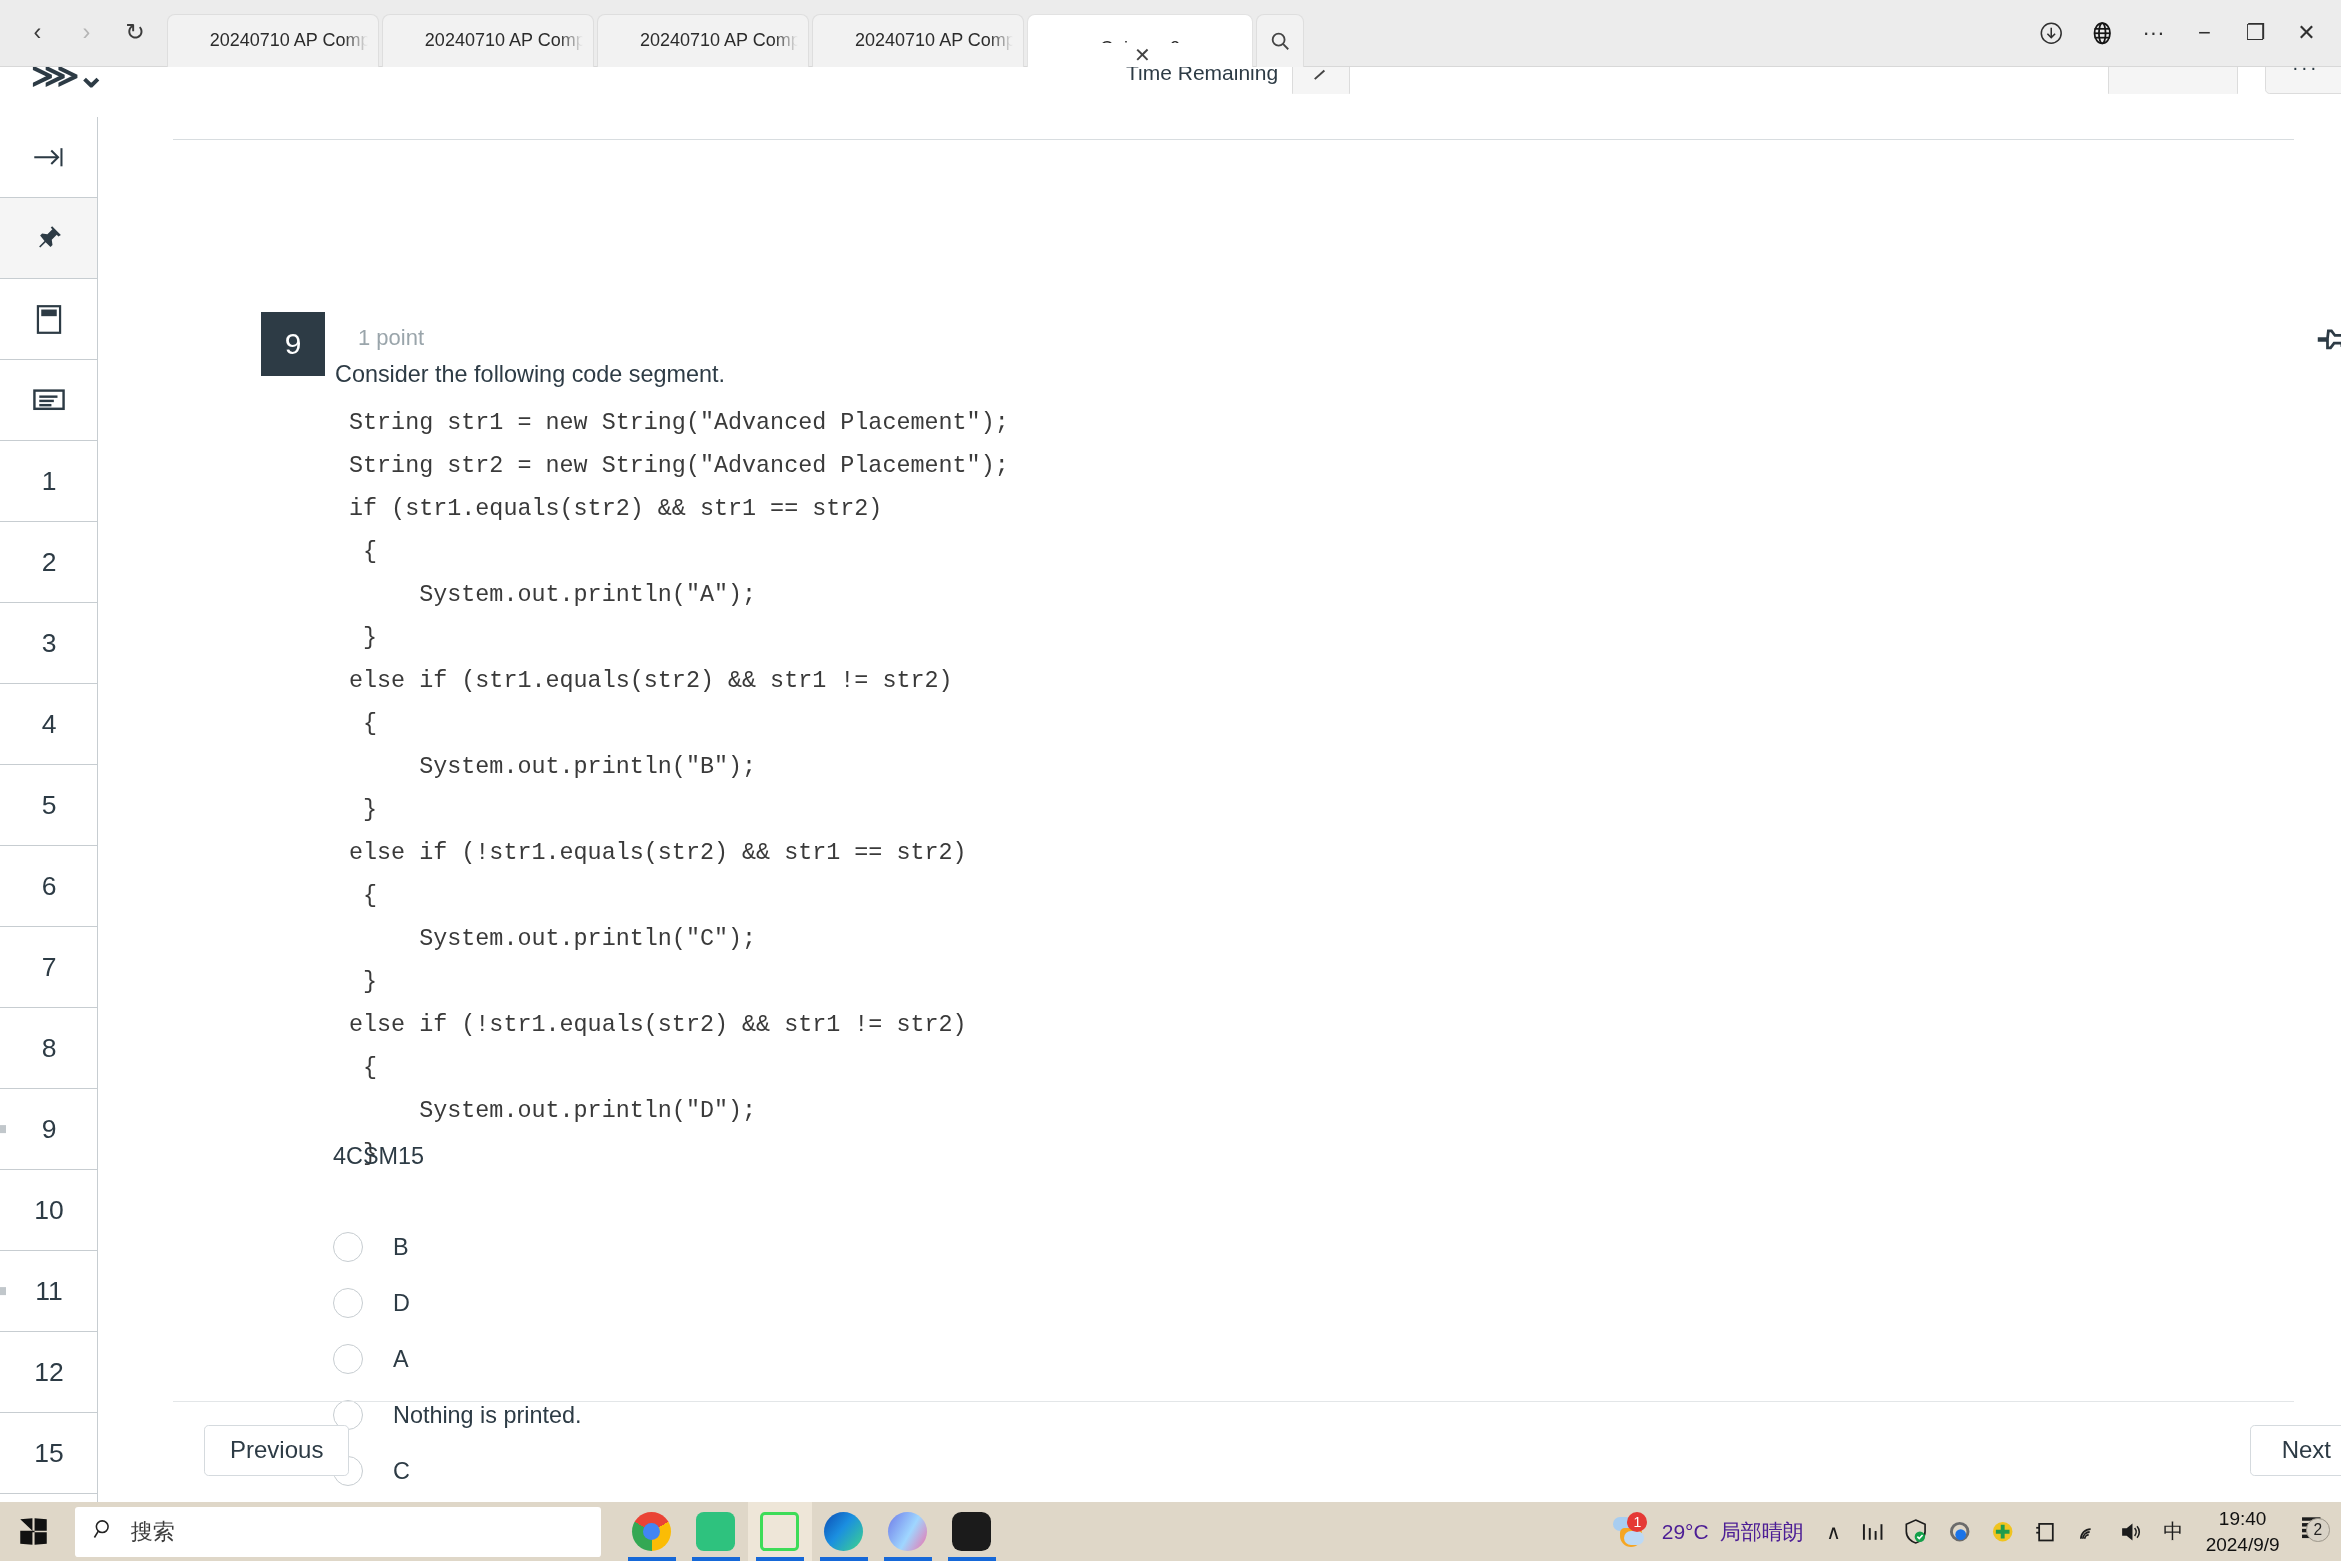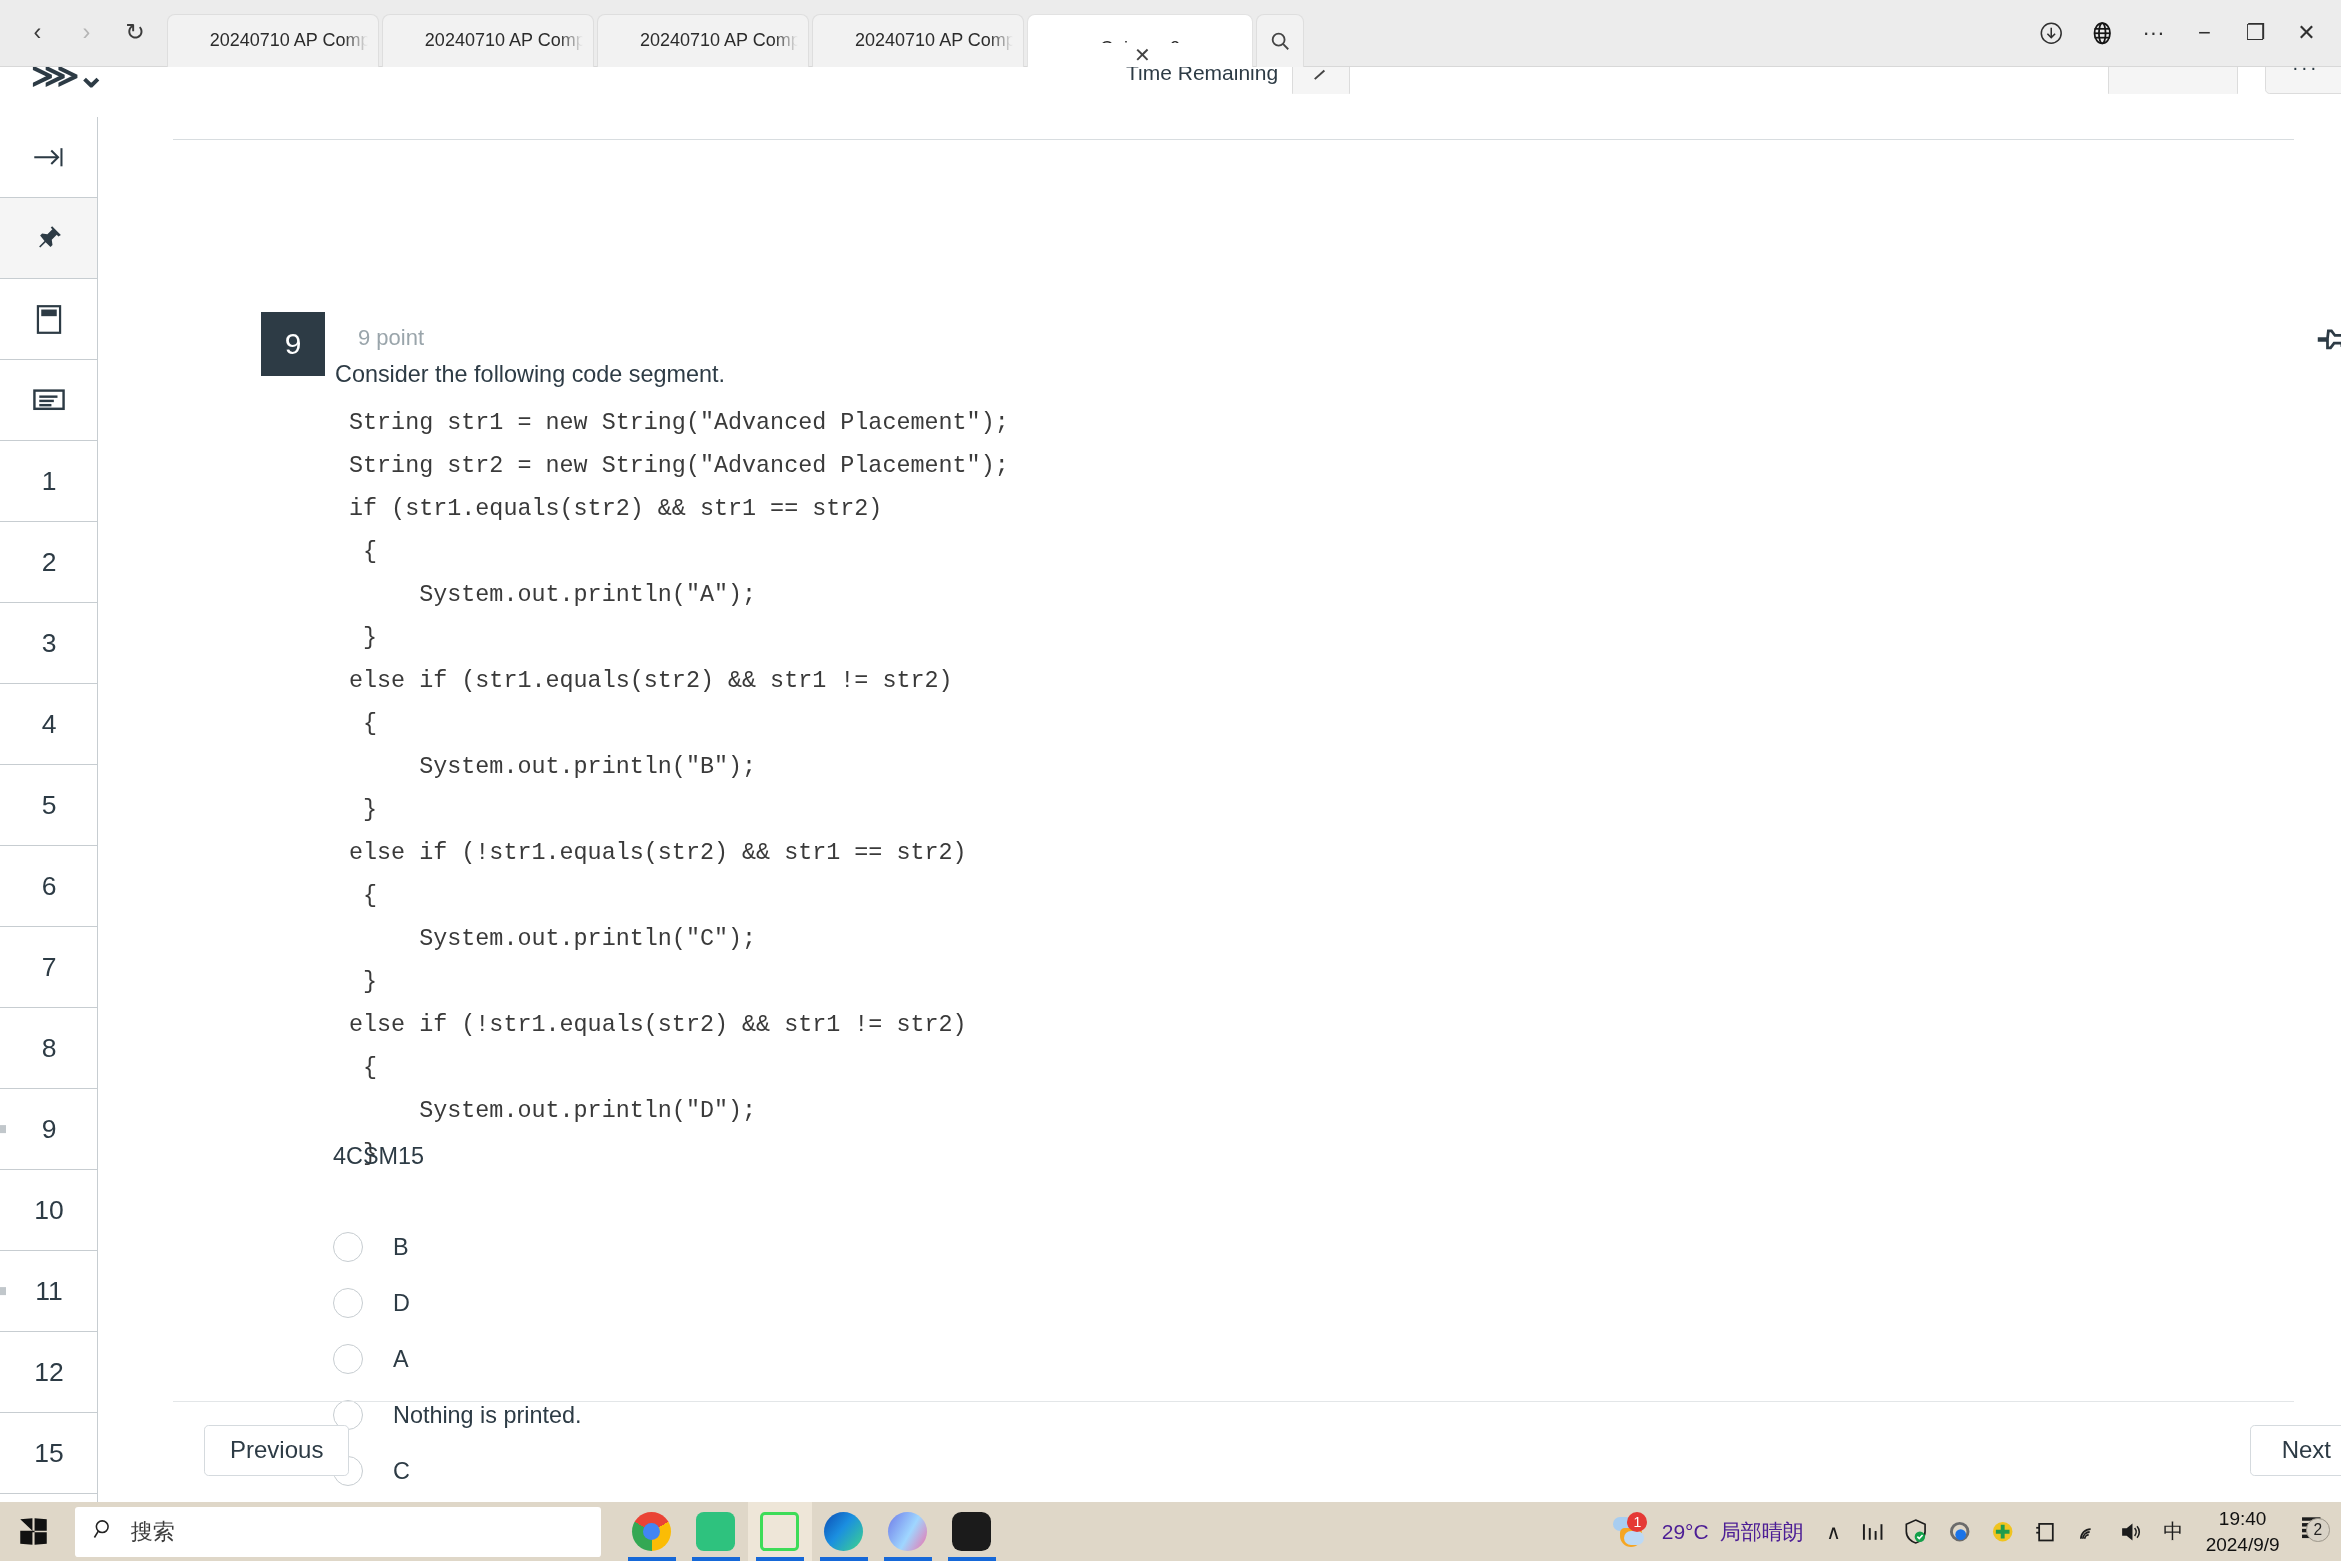--- a/index.html
+++ b/index.html
@@ -382,21 +382,21 @@
   <div class="side-cell">
       <span class="num">15</span>
     </div>
   <div class="side-cell"></div>
 </div>
 
 <div class="content">
   <div class="q-divider-top"></div>
 
   <div class="q-number-badge">9</div>
-  <div class="q-points">9 point</div>
+  <div class="q-points">1 point</div>
   <div class="q-pin-right">
     <svg width="33" height="33" viewBox="0 0 24 24" fill="none" stroke="#2d3b45" stroke-width="2">
       <path d="M14.5 2.5l7 7-2 1.2-1.3-1.3-4 4 .6 4.2-1.6 1.6-3.9-3.9-4.3 4.3-.9-.9 4.3-4.3L4.9 10l1.6-1.6 4.2.6 4-4-1.3-1.3z"></path>
     </svg>
   </div>
 
   <div class="q-prompt">Consider the following code segment.</div>
 
   <pre class="code-block">String str1 = new String("Advanced Placement");
 String str2 = new String("Advanced Placement");

